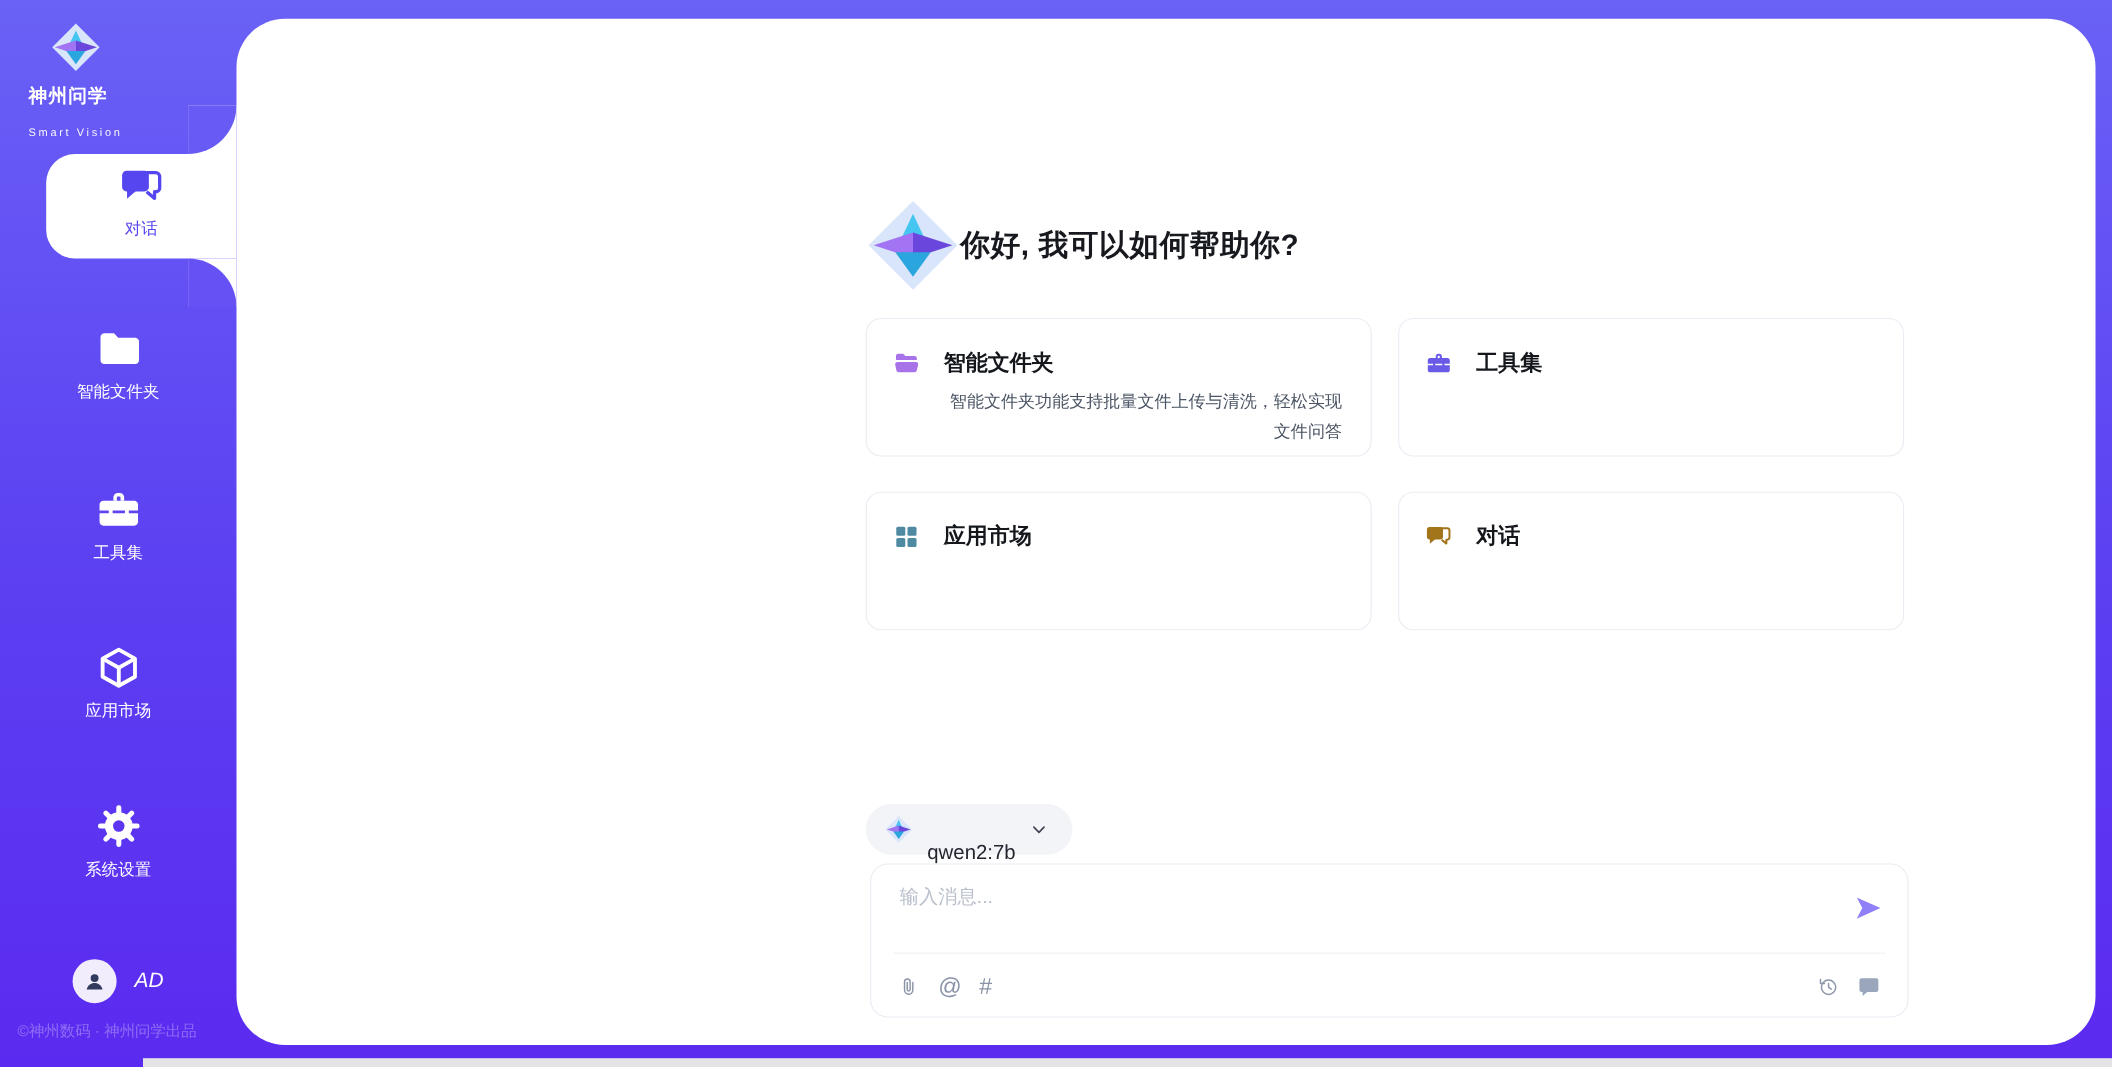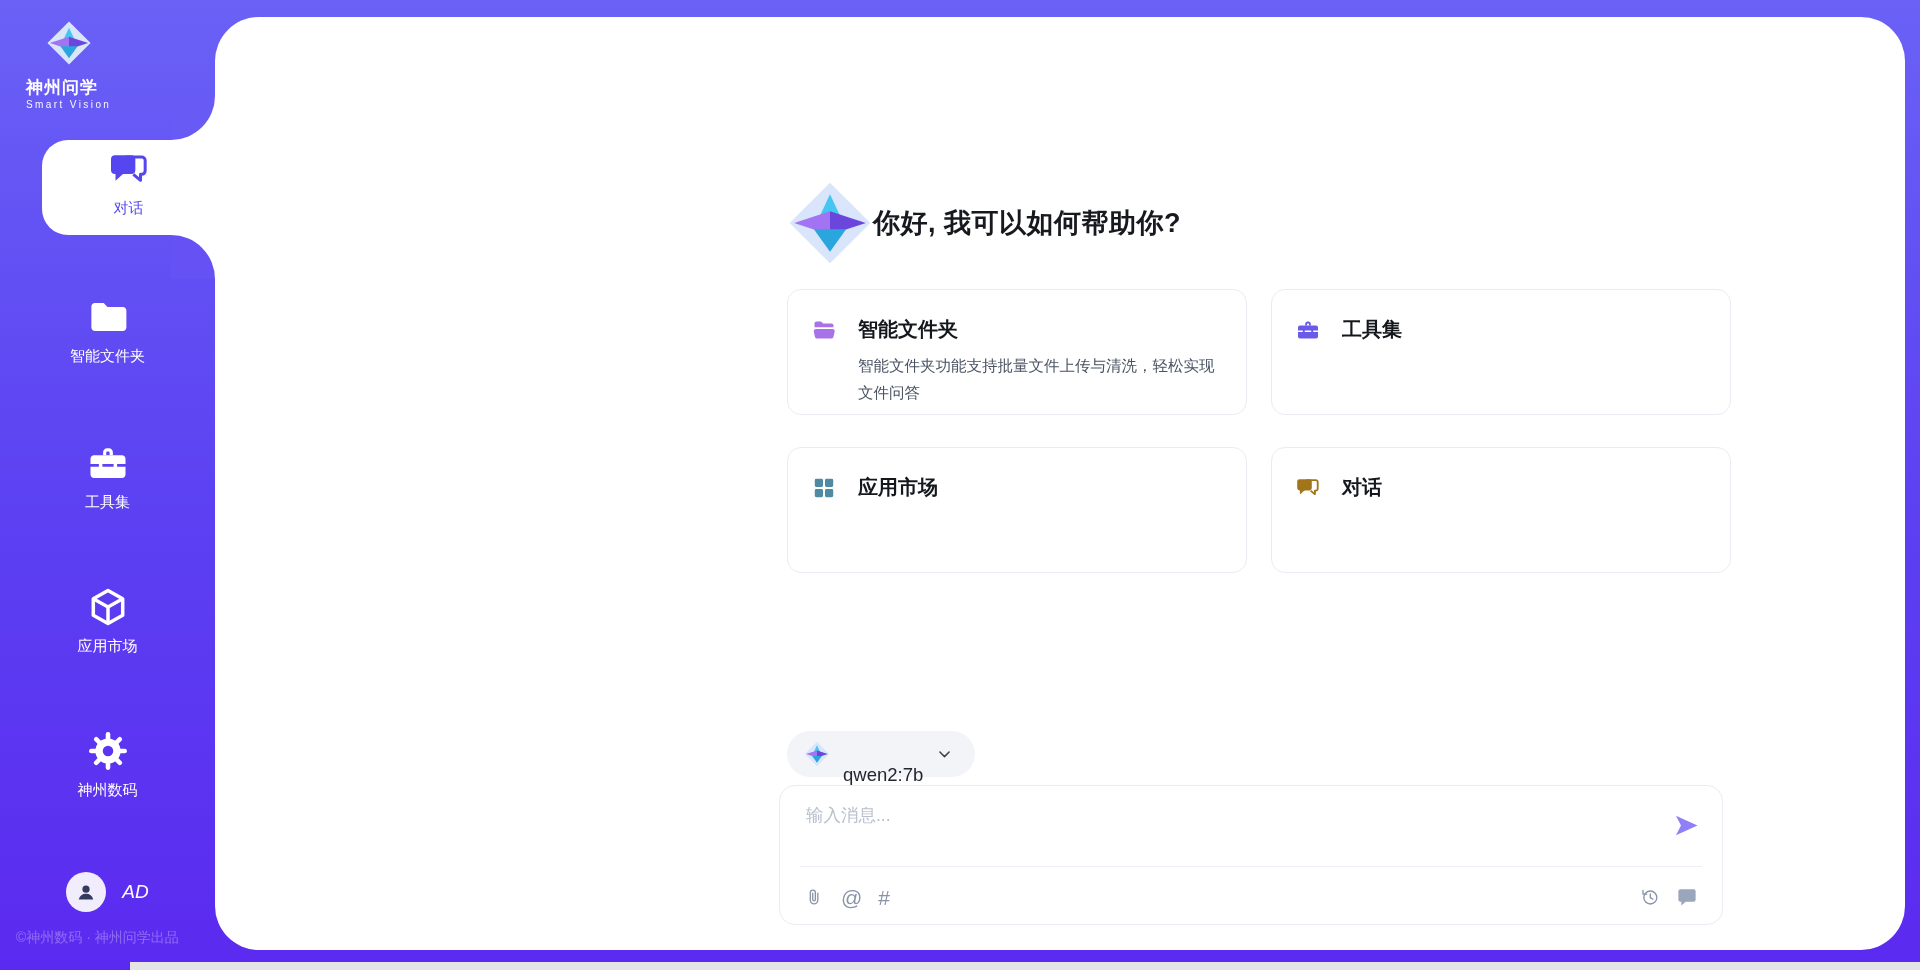--- a/index.html
+++ b/index.html
@@ -3,21 +3,21 @@
 <meta charset="utf-8">
 <style>
   html,body{margin:0;padding:0;background:#4f23e8;}
   .screen{position:relative;width:1920px;height:970px;overflow:hidden;
     font-family:"Liberation Sans",sans-serif;
     background:linear-gradient(180deg,#6a61f6 0%,#5c41f2 52%,#5b2af0 100%);}
 
   
   .brand{position:absolute;left:26px;top:20px;display:flex;align-items:center;gap:12px;color:#fff;flex-direction:column;}
   .brand-name{font-size:17px;font-weight:bold;letter-spacing:1px;line-height:1.15;}
-  .brand-sub{font-size:10px;letter-spacing:2.4px;margin-top:1px;opacity:.95;}
+  .brand-sub{font-size:10px;letter-spacing:2.4px;margin-top:18px;opacity:.95;}
 
   .active-tab{position:absolute;left:42px;top:140px;width:173px;height:95px;background:#fff;border-radius:26px 0 0 26px;}
   .fillet{position:absolute;left:171px;width:44px;height:44px;background:#fff;}
   .fillet.top{top:96px;} .fillet.bottom{top:235px;}
   .fillet.top::after{content:"";position:absolute;inset:0;background:#685af5;border-bottom-right-radius:100%;}
   .fillet.bottom::after{content:"";position:absolute;inset:0;background:#6652f4;border-top-right-radius:100%;}
 
   .nav-item{position:absolute;left:0;width:215px;display:flex;flex-direction:column;align-items:center;gap:9px;
     color:#fff;cursor:pointer;}
   .nav-item .nav-label{font-size:15px;}
@@ -33,28 +33,28 @@
   .panel{position:absolute;left:215px;top:17px;width:1690px;height:933px;background:#fff;border-radius:44px;}
 
   .greeting{position:absolute;left:572px;top:162px;height:88px;display:flex;align-items:center;}
   .greeting-text{font-size:27px;font-weight:bold;color:#17191f;letter-spacing:.5px;}
 
   .cards{position:absolute;left:572px;top:272px;width:950px;display:flex;flex-wrap:wrap;gap:32px 24px;}
   .card{box-sizing:border-box;width:460px;height:126px;background:#fff;border:1px solid #e9ecf2;border-radius:14px;
     padding:26px 28px 0 24px;cursor:pointer;}
   .card-head{display:flex;align-items:center;gap:22px;}
   .card-title{font-size:20px;font-weight:bold;color:#14171c;}
-  .card-desc{margin:9px 0 0 46px;width:362px;font-size:15.5px;line-height:27px;color:#4a5463;}
+  .card-desc{margin:9px 0 0 46px;width:362px;font-size:15.5px;line-height:27px;color:#4a5463;text-align:right;}
 
   .model-pill{position:absolute;left:572px;top:714px;height:46px;display:inline-flex;align-items:center;gap:13px;
     padding:0 22px 0 17px;background:#f3f4f8;border-radius:23px;cursor:pointer;border:none;}
   .model-label{font-size:18.5px;color:#23262f;margin-top:42px;}
   .model-chevron{color:#3f4452;display:flex;}
 
-  .composer{position:absolute;left:564px;top:768px;width:944px;height:140px;box-sizing:border-box;background:#fff;
+  .composer{position:absolute;left:576px;top:768px;width:944px;height:140px;box-sizing:border-box;background:#fff;
     border:1.5px solid #e9ecf2;border-radius:16px;}
   .composer textarea{position:absolute;left:24px;top:15px;width:850px;height:58px;border:none;outline:none;resize:none;
     font-family:"Liberation Sans",sans-serif;font-size:17.5px;color:#2b2f38;background:transparent;}
   .composer textarea::placeholder{color:#b9c0cc;}
   .send-btn{position:absolute;right:20px;top:23px;width:32px;height:32px;border:none;background:transparent;cursor:pointer;
     color:#8f80f8;display:flex;align-items:center;justify-content:center;padding:0;}
   .composer-divider{position:absolute;left:20px;right:20px;top:80px;height:1px;background:#edeff4;}
   .composer-toolbar{position:absolute;left:24px;right:24px;top:93px;height:36px;display:flex;align-items:center;justify-content:space-between;}
   .tool-group{display:flex;align-items:center;gap:16px;color:#8a93a8;}
   .tool-btn{border:none;background:transparent;padding:0;cursor:pointer;color:#8a93a8;display:flex;align-items:center;}
@@ -171,21 +171,21 @@
   <div class="nav-item ni-3">
     <svg viewBox="0 0 24 24" width="42" height="42">
         <use href="#icon-cube"></use>
       </svg>
     <span class="nav-label">应用市场</span>
   </div>
   <div class="nav-item ni-4">
     <svg viewBox="0 0 24 24" width="42" height="42">
         <use href="#icon-gear"></use>
       </svg>
-    <span class="nav-label">神州数码</span>
+    <span class="nav-label">系统设置</span>
   </div>
 
   <div class="user">
     <span class="avatar">
       <svg viewBox="0 0 24 24" width="24" height="24">
           <use href="#icon-person"></use>
         </svg>
     </span>
     <span class="user-name">AD</span>
   </div>

